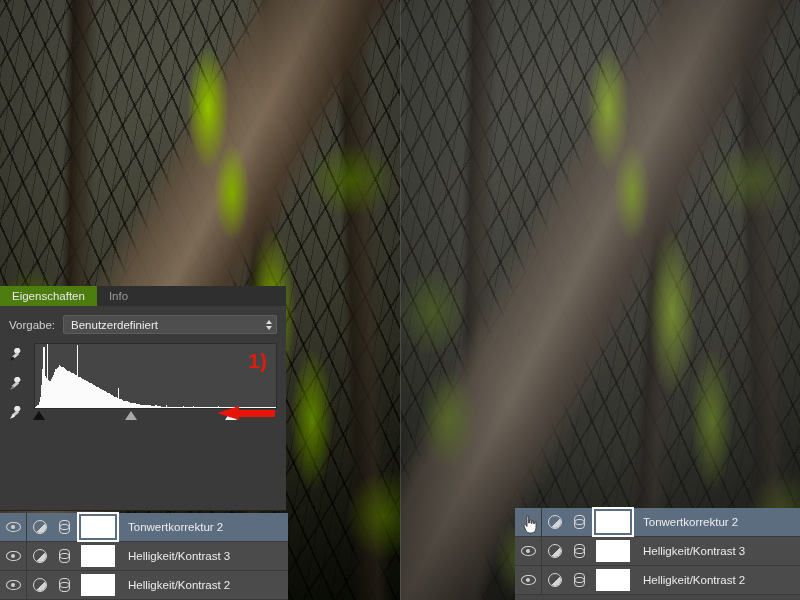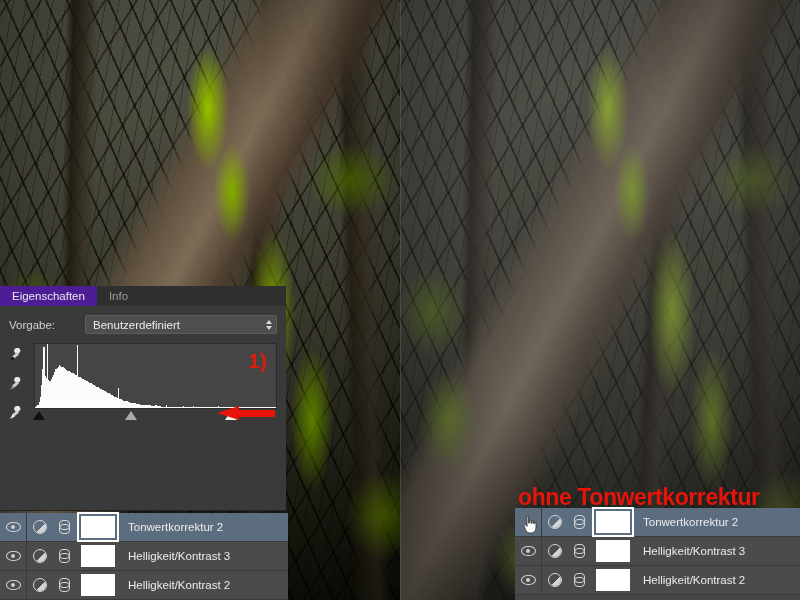--- a/index.html
+++ b/index.html
@@ -56,39 +56,39 @@
   .seam { position: absolute; top: 0; left: 400px; width: 1px; height: 600px; background: rgba(120,120,112,.35); }
 
   
   #props {
     position: absolute; left: 0; top: 286px; width: 286px; height: 225px;
     background: #3a3a3a; color: #d2d2d2;
     border-bottom: 1px solid #222;
   }
   .tabbar { height: 20px; background: #2f2f2f; display: flex; align-items: stretch; }
   .tab { display: flex; align-items: center; padding: 0 12px; font-size: 11.5px; }
-  .tab.active { background: #4c1d95; color: #e8e8e8; }
+  .tab.active { background: #4d7c0f; color: #e8e8e8; }
   .tab.inactive { color: #9a9a9a; background: #2f2f2f; }
 
   .prop-head { height: 30px; display: flex; align-items: center; gap: 7px; padding: 0 9px;
                border-bottom: 1px solid #2e2e2e; }
   .thumb-hist { width: 22px; height: 19px; background: #4a4a4a; border: 1px solid #2a2a2a;
                 display: flex; align-items: flex-end; justify-content: center; gap: 1px; padding-bottom: 2px; }
   .thumb-hist i { display: block; width: 1px; background: #e6e6e6; }
   .thumb-mask { width: 22px; height: 19px; background: #c9c9c9; border: 1px solid #2a2a2a;
                 display: flex; align-items: center; justify-content: center; }
   .thumb-mask span { width: 9px; height: 9px; border-radius: 50%; background: #333; display: block; }
   .prop-title { font-size: 11.5px; font-weight: bold; color: #e6e6e6; }
 
   .row-preset { display: flex; align-items: center; gap: 8px; padding: 9px 9px 0 9px; }
   .lbl { font-size: 11.5px; color: #d0d0d0; }
   .select {
     position: relative; background: #4e4e4e; border: 1px solid #5d5d5d; border-radius: 2px;
     height: 19px; display: flex; align-items: center; padding: 0 18px 0 7px;
-    font-size: 11.5px; color: #ececec; margin-left: 22px;
+    font-size: 11.5px; color: #ececec;
   }
   .select .arrows {
     position: absolute; right: 4px; top: 50%; transform: translateY(-50%);
     display: flex; flex-direction: column; gap: 2px;
   }
   .select .arrows b { width: 0; height: 0; border-left: 3.5px solid transparent; border-right: 3.5px solid transparent; display:block; }
   .select .arrows b.up { border-bottom: 4px solid #d9d9d9; }
   .select .arrows b.dn { border-top: 4px solid #d9d9d9; }
   #preset-select { flex: 1; }
 
@@ -494,21 +494,20 @@
       <div class="cell-link">
           <span class="link-icon"></span>
         </div>
       <div class="cell-mask">
           <span class="mask-thumb"></span>
         </div>
       <div class="layer-name">Helligkeit/Kontrast 2</div>
     </div>
   </div>
 
-  <div id="anno-ohne">ohne Tonwertkorrektur</div>
 
   <div class="layers" id="layers-right">
     <div class="layer-row selected">
       <div class="cell-eye">
         <span class="eye-slot"></span>
         <span class="cursor-hand">
           <svg width="15" height="19" viewBox="0 0 15 19">
             <path d="M4 1 L5.6 1 L5.6 8 L6.6 8 L6.6 5 L8.1 5 L8.1 8.3 L9.1 8.3 L9.1 6 L10.6 6 L10.6 8.6
                      L11.6 8.6 L11.6 7.2 L13 7.2 L13 13 Q13 17.5 9 18 L6 18 Q3 17.5 2.2 14 L1 10.5 Q1.4 9 2.8 9.8 L4 11.5 Z" fill="#ffffff" stroke="#3a3a3a" stroke-width="0.9"></path>
           </svg>

